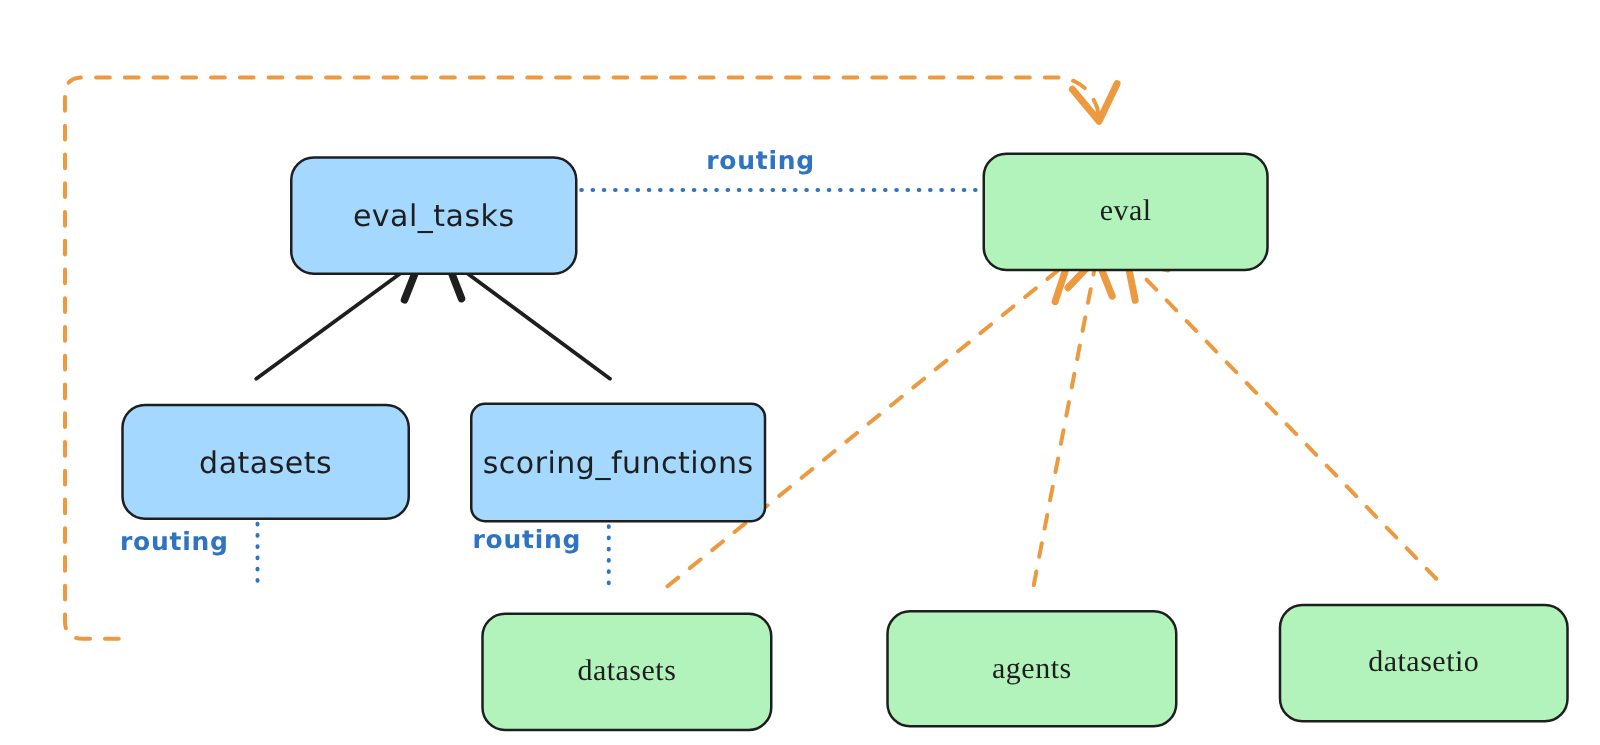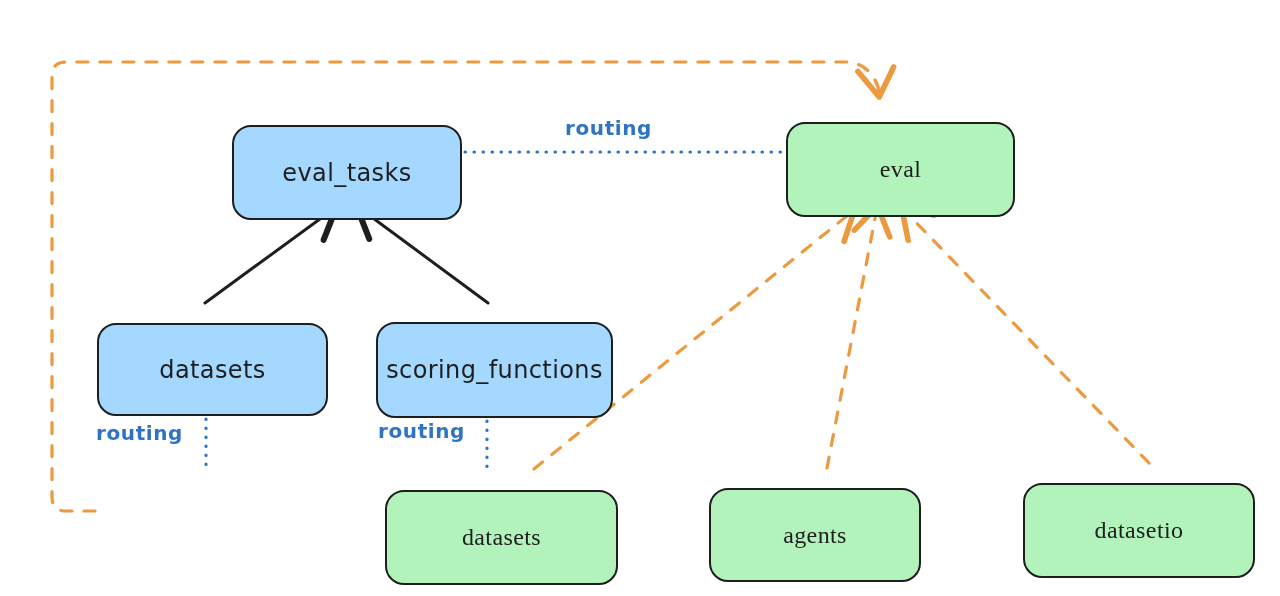--- a/index.html
+++ b/index.html
@@ -33,24 +33,24 @@
     color:var(--stroke);
     text-align:left;
     margin-top:18px;
   }
   .node-blue{background:var(--blue-fill);}
   .node-green{background:var(--green-fill);font-family:Liberation Serif, serif;}
 
   #node-eval-tasks       {left:232px; top:107px; width:230px; height:95px;}
   #node-eval             {left:786px; top:104px; width:229px; height:95px;}
   #node-datasets         {left:97px;  top:305px; width:231px; height:93px;}
-  #node-scoring-functions{left:376px; top:304px; width:237px; height:96px;}
+  #node-scoring-functions{left:376px; top:304px; width:237px; height:96px;border-radius:12px;}
   #node-datasetio        {left:95px;  top:476px; width:232px; height:92px;}
   #node-scoring          {left:385px; top:472px; width:233px; height:95px;}
-  #node-agents           {left:709px; top:470px; width:212px; height:94px;}
+  #node-agents           {left:709px; top:470px; width:233px; height:94px;}
   #node-inference        {left:1023px;top:465px; width:232px; height:95px;}
 
   .edge-label{
     position:absolute;
     width:120px;
     text-align:left;
     font-size:20px;
     font-weight:600;
     letter-spacing:0.6px;
     color:var(--routing-blue);

